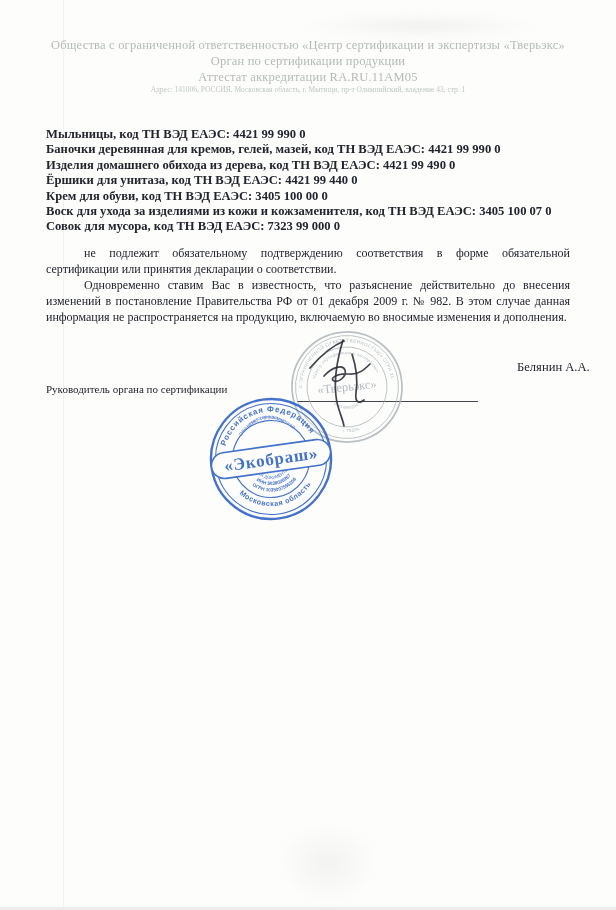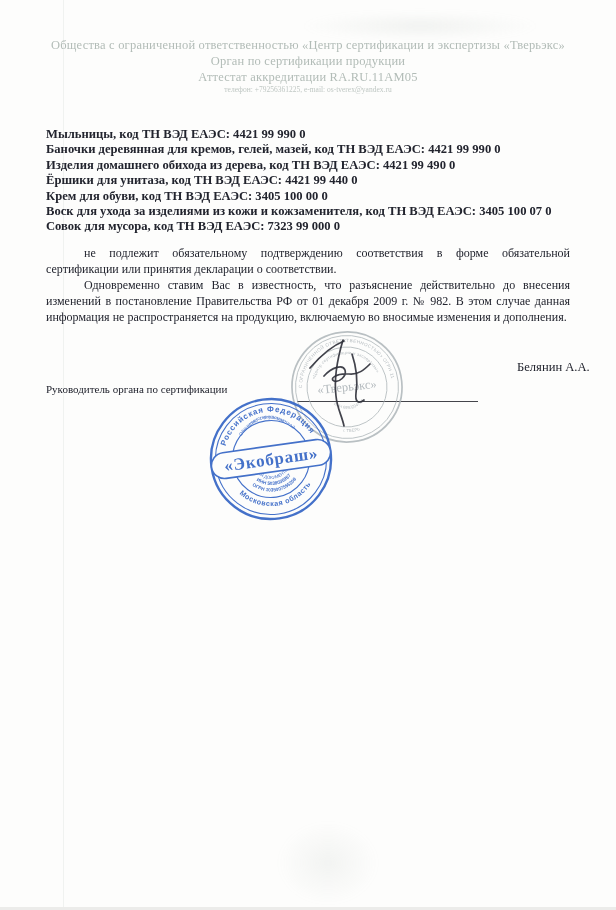--- a/index.html
+++ b/index.html
@@ -61,21 +61,21 @@
 <div class="page">
 
   <div class="fold-line"></div>
   <div class="artifact artifact-top"></div>
   <div class="artifact artifact-bottom"></div>
 
   <div class="letterhead">
     <div class="lh-line">Общества с ограниченной ответственностью «Центр сертификации и экспертизы «Тверьэкс»</div>
     <div class="lh-line">Орган по сертификации продукции</div>
     <div class="lh-line">Аттестат аккредитации RA.RU.11АМ05</div>
-    <div class="lh-small">телефон: +79256361225, e-mail: os-tverex@yandex.ru</div>
+    <div class="lh-small">Адрес: 141006, РОССИЯ, Московская область, г. Мытищи, пр-т Олимпийский, владение 43, стр. 1</div>
   </div>
 
   <div class="products">
     <div class="product-line">Мыльницы, код ТН ВЭД ЕАЭС: 4421 99 990 0</div>
     <div class="product-line">Баночки деревянная для кремов, гелей, мазей, код ТН ВЭД ЕАЭС: 4421 99 990 0</div>
     <div class="product-line">Изделия домашнего обихода из дерева, код ТН ВЭД ЕАЭС: 4421 99 490 0</div>
     <div class="product-line">Ёршики для унитаза, код ТН ВЭД ЕАЭС: 4421 99 440 0</div>
     <div class="product-line">Крем для обуви, код ТН ВЭД ЕАЭС: 3405 100 00 0</div>
     <div class="product-line">Воск для ухода за изделиями из кожи и кожзаменителя, код ТН ВЭД ЕАЭС: 3405 100 07 0</div>
     <div class="product-line">Совок для мусора, код ТН ВЭД ЕАЭС: 7323 99 000 0</div>

